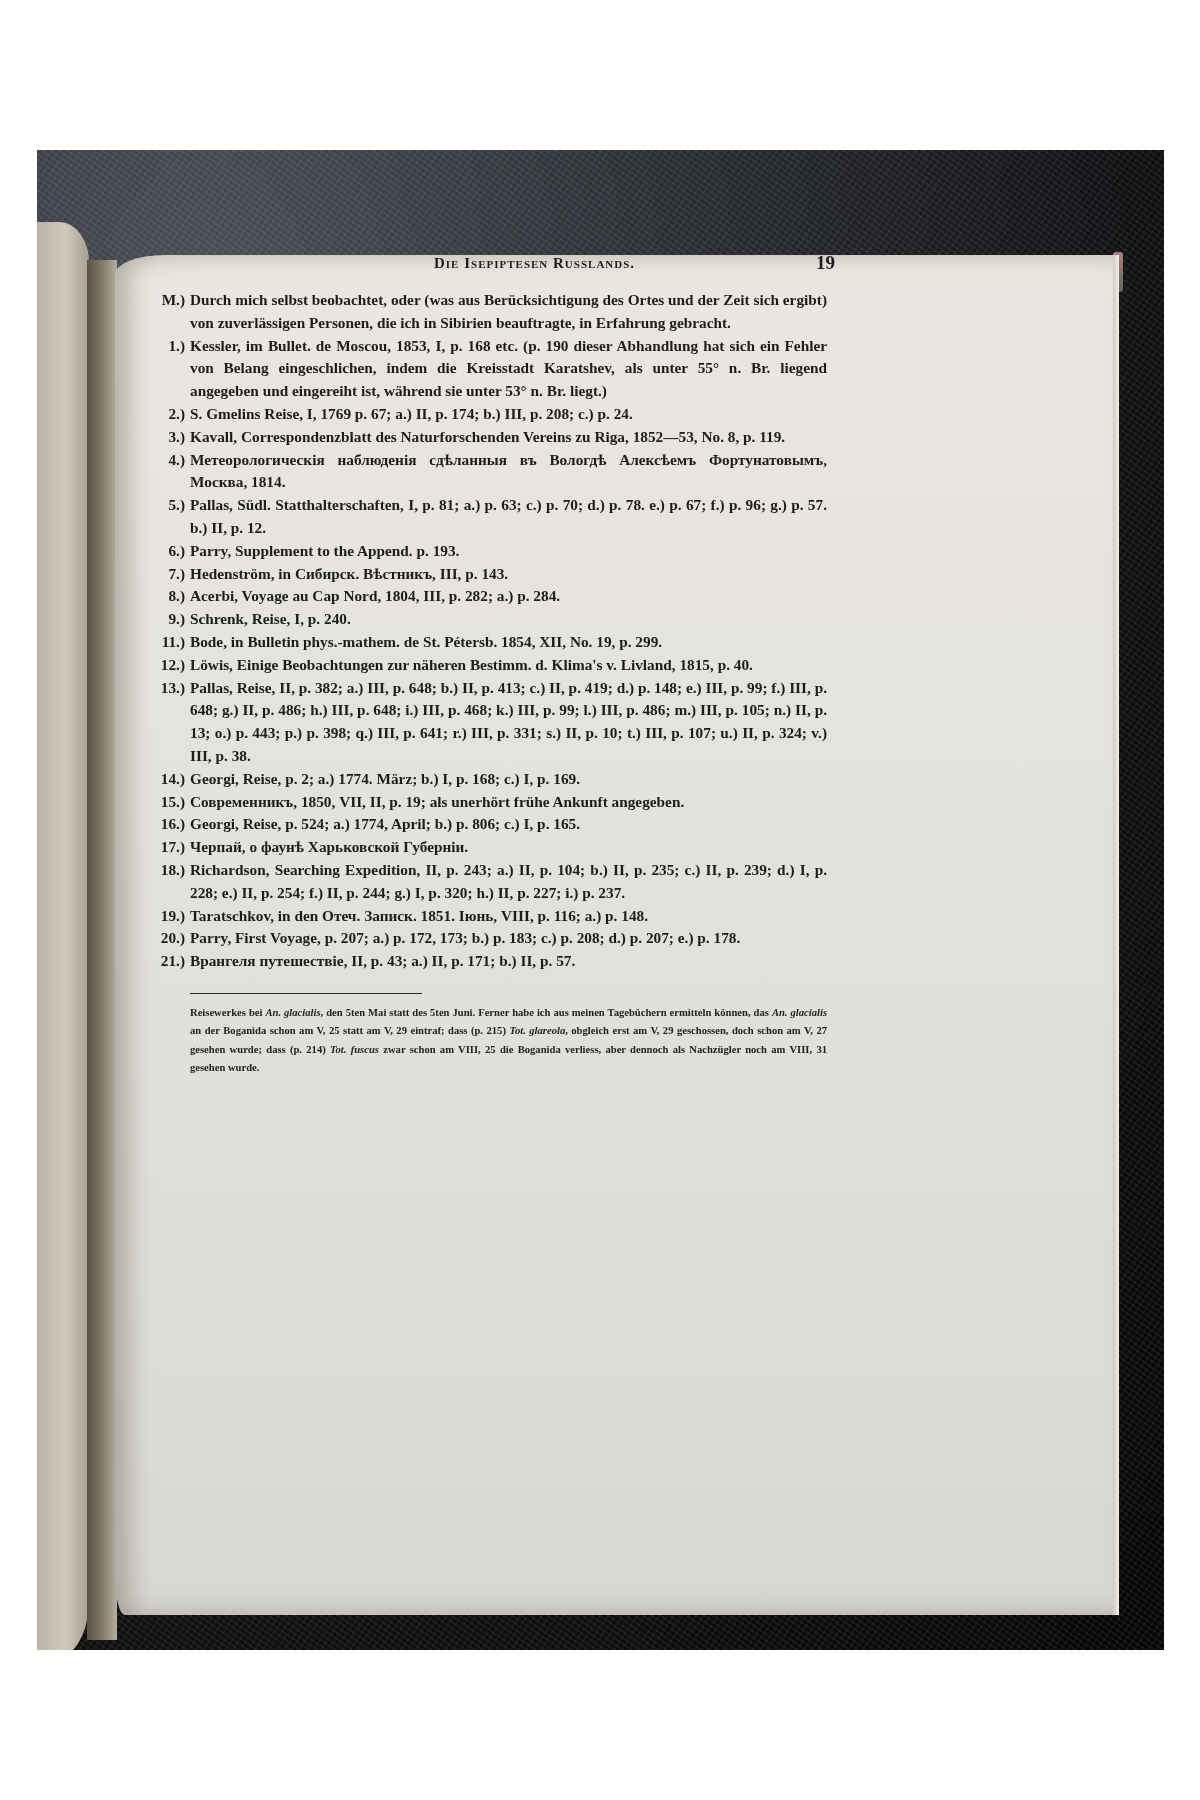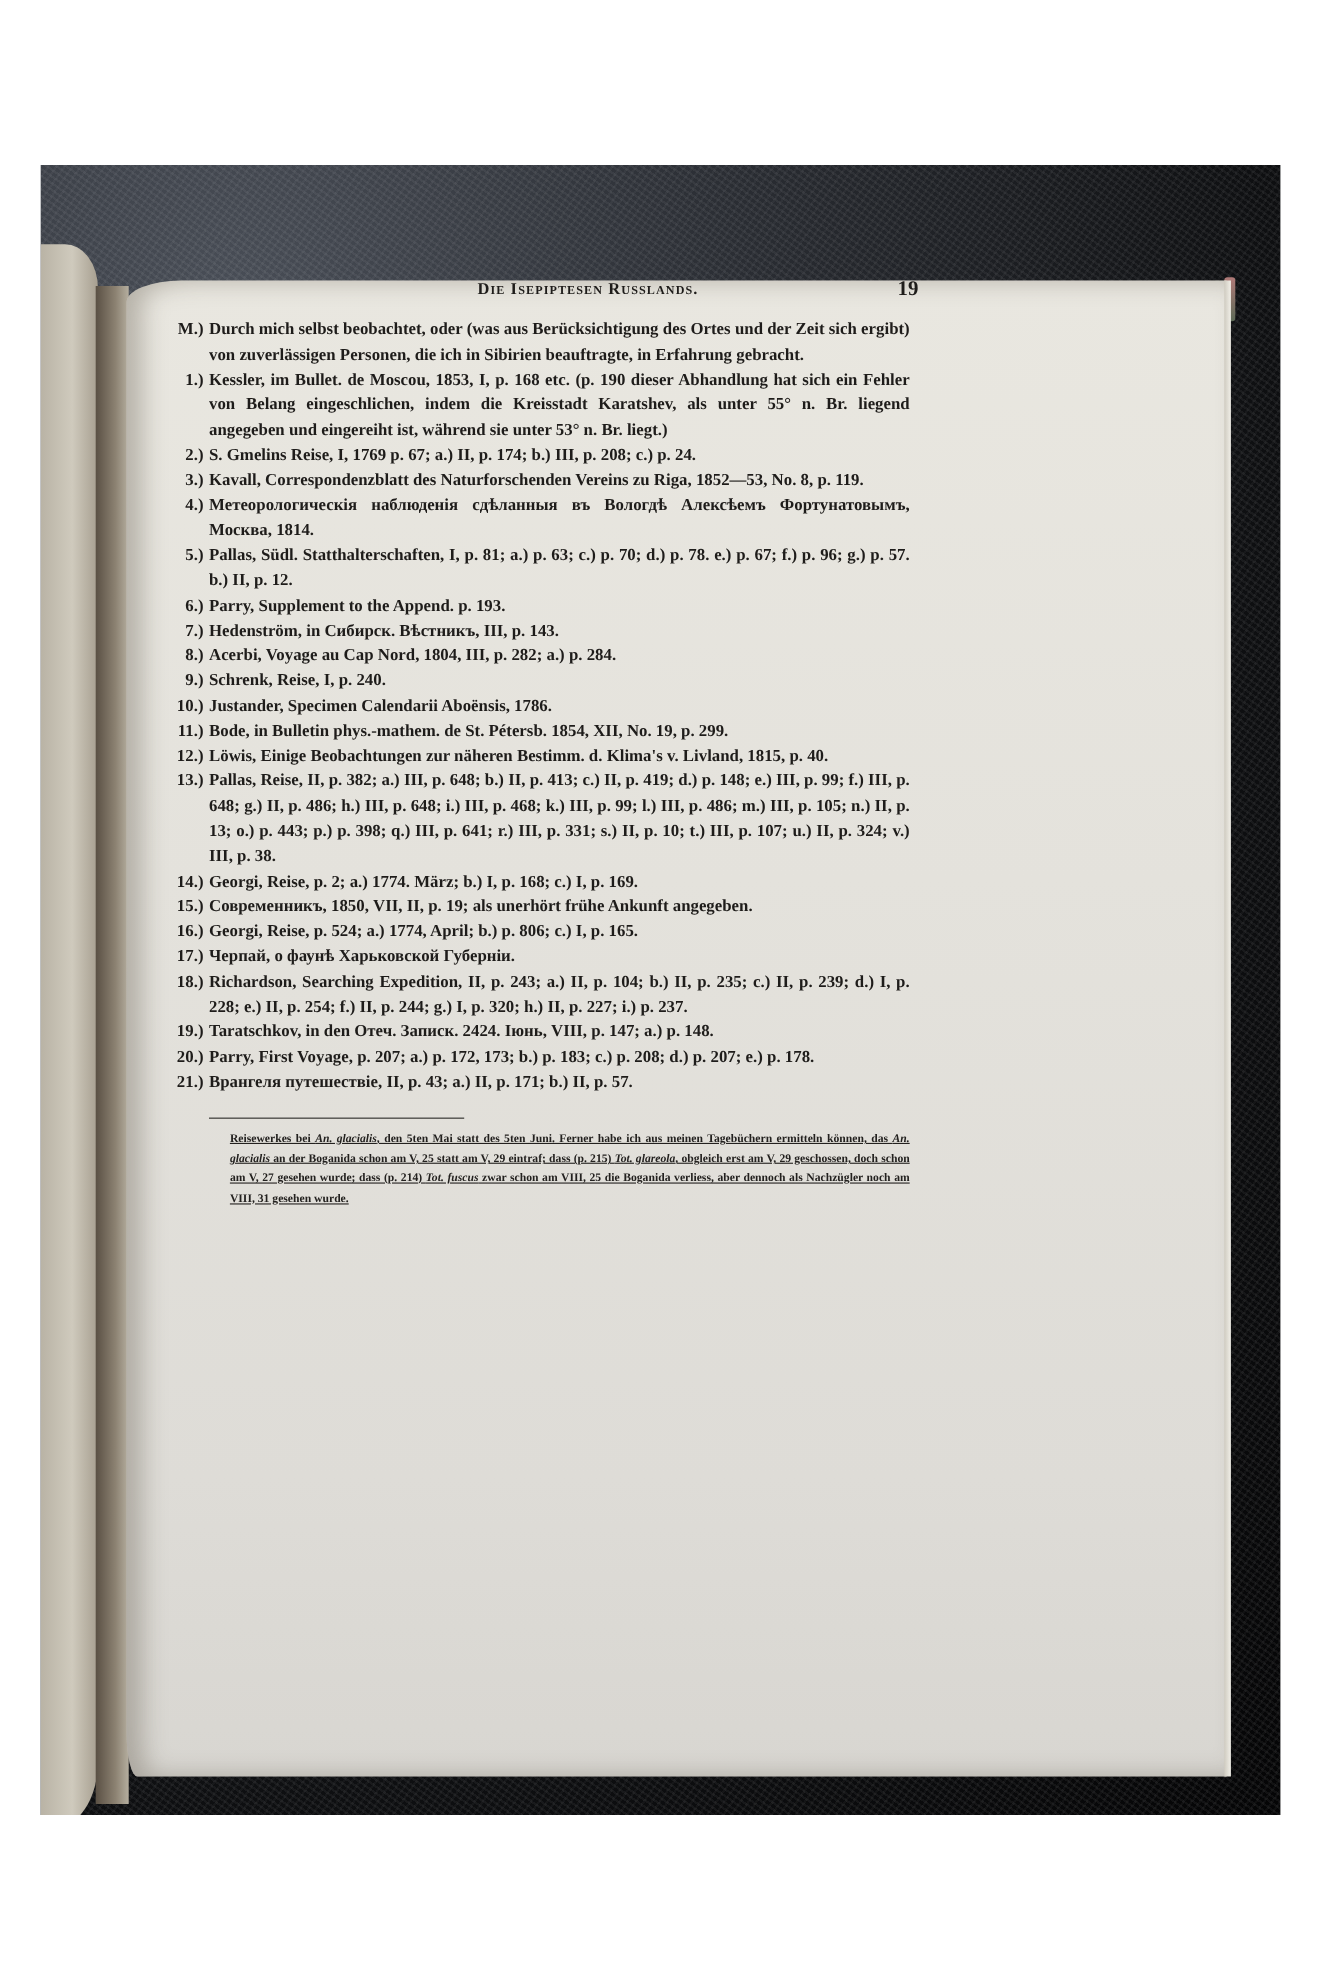--- a/index.html
+++ b/index.html
@@ -63,23 +63,22 @@
     display: flex; font-size: 15.3px; line-height: 22.8px; font-weight: bold;
   }
   .entry .num {
     width: 43px; flex: 0 0 43px; text-align: right; padding-right: 5px; box-sizing: border-box;
   }
   .entry .txt { flex: 1; text-align: justify; }
   .rule {
     width: 232px; height: 1px; background: #2a2826; margin: 20px 0 10px 43px;
   }
   .footnote {
-    margin-left: 62px; font-size: 10.6px; line-height: 18.3px; font-weight: bold; text-align: justify;
+    margin-left: 43px; font-size: 10.6px; line-height: 18.3px; font-weight: bold; text-align: justify;
     color: #23211f;
-    text-decoration: underline;
   }
   .footnote i { font-style: italic; }
   .signature-row {
     position: relative; height: 22px; margin-left: 43px; font-size: 9.5px; font-weight: bold;
   }
   .sig-left { position: absolute; left: 30px; top: 4px; }
   .sig-right { position: absolute; left: 435px; top: 0; font-size: 11px; }
 </style>
 </head>
 <body>
@@ -136,24 +135,20 @@
       </div>
       <div class="entry">
         <span class="num">8.)</span>
         <span class="txt">Acerbi, Voyage au Cap Nord, 1804, III, p. 282; a.) p. 284.</span>
       </div>
       <div class="entry">
         <span class="num">9.)</span>
         <span class="txt">Schrenk, Reise, I, p. 240.</span>
       </div>
       <div class="entry">
-        <span class="num">10.)</span>
-        <span class="txt">Justander, Specimen Calendarii Aboënsis, 1786.</span>
-      </div>
-      <div class="entry">
         <span class="num">11.)</span>
         <span class="txt">Bode, in Bulletin phys.-mathem. de St. Pétersb. 1854, XII, No. 19, p. 299.</span>
       </div>
       <div class="entry">
         <span class="num">12.)</span>
         <span class="txt">Löwis, Einige Beobachtungen zur näheren Bestimm. d. Klima's v. Livland, 1815, p. 40.</span>
       </div>
       <div class="entry">
         <span class="num">13.)</span>
         <span class="txt">Pallas, Reise, II, p. 382; a.) III, p. 648; b.) II, p. 413; c.) II, p. 419; d.) p. 148; e.) III, p. 99; f.) III, p. 648; g.) II, p. 486; h.) III, p. 648; i.) III, p. 468; k.) III, p. 99; l.) III, p. 486; m.) III, p. 105; n.) II, p. 13; o.) p. 443; p.) p. 398; q.) III, p. 641; r.) III, p. 331; s.) II, p. 10; t.) III, p. 107; u.) II, p. 324; v.) III, p. 38.</span>
@@ -173,21 +168,21 @@
       <div class="entry">
         <span class="num">17.)</span>
         <span class="txt">Черпай, о фаунѣ Харьковской Губерніи.</span>
       </div>
       <div class="entry">
         <span class="num">18.)</span>
         <span class="txt">Richardson, Searching Expedition, II, p. 243; a.) II, p. 104; b.) II, p. 235; c.) II, p. 239; d.) I, p. 228; e.) II, p. 254; f.) II, p. 244; g.) I, p. 320; h.) II, p. 227; i.) p. 237.</span>
       </div>
       <div class="entry">
         <span class="num">19.)</span>
-        <span class="txt">Taratschkov, in den Отеч. Записк. 2424. Іюнь, VIII, p. 147; a.) p. 148.</span>
+        <span class="txt">Taratschkov, in den Отеч. Записк. 1851. Іюнь, VIII, p. 116; a.) p. 148.</span>
       </div>
       <div class="entry">
         <span class="num">20.)</span>
         <span class="txt">Parry, First Voyage, p. 207; a.) p. 172, 173; b.) p. 183; c.) p. 208; d.) p. 207; e.) p. 178.</span>
       </div>
       <div class="entry">
         <span class="num">21.)</span>
         <span class="txt">Врангеля путешествіе, II, p. 43; a.) II, p. 171; b.) II, p. 57.</span>
       </div>
     </div>

